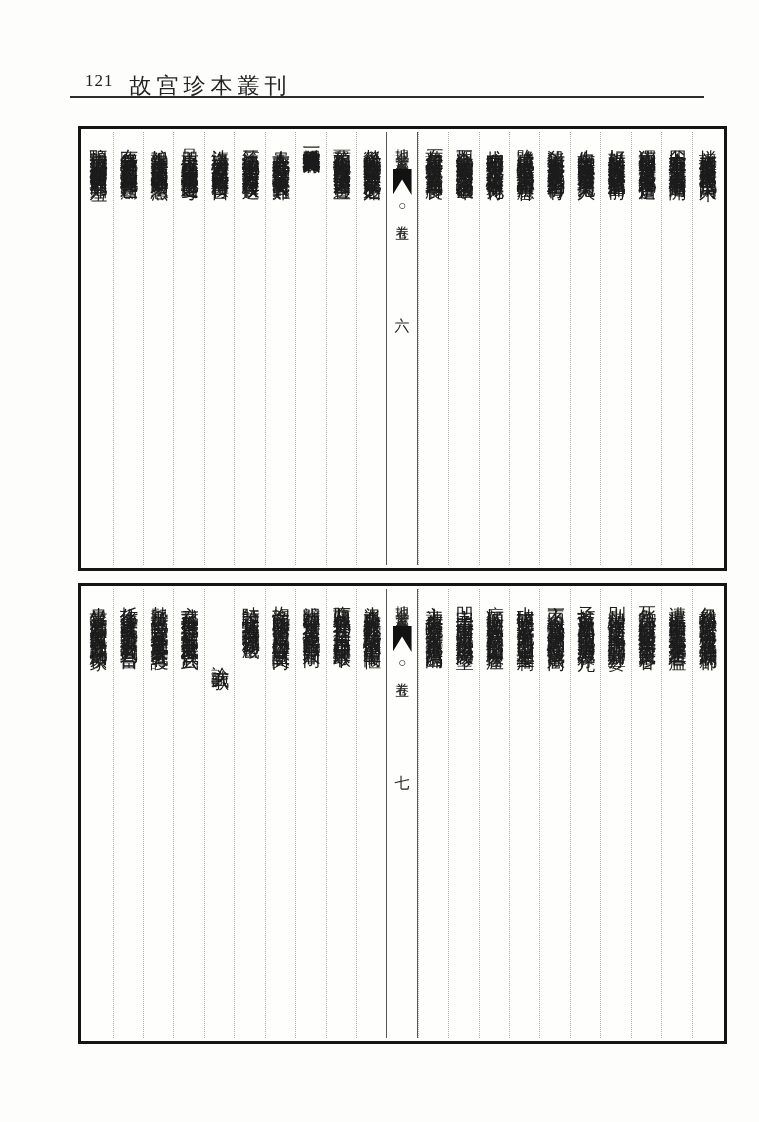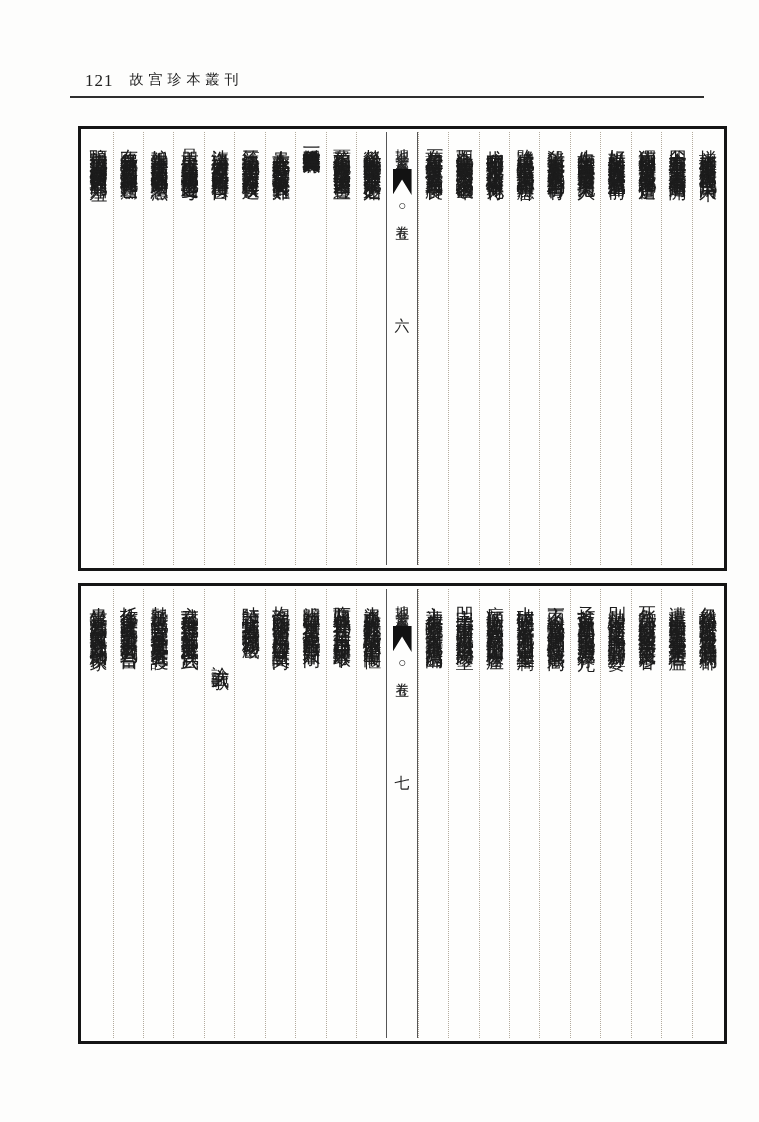--- a/index.html
+++ b/index.html
@@ -7,21 +7,21 @@
     position:relative;width:759px;height:1122px;background:#fdfdfc;
     font-family:"Liberation Serif","DejaVu Serif",serif;color:#1c1c1c;
     overflow:hidden;
   }
   .page-header{
     position:absolute;left:85px;top:71px;height:22px;
     display:flex;align-items:flex-start;gap:16px;
     font-size:17px;color:#222;
   }
   .page-number{font-family:"Liberation Serif","DejaVu Serif",serif;letter-spacing:1px;}
-  .series-title{letter-spacing:5px;font-size:14px;}
+  .series-title{letter-spacing:5px;font-size:22px;}
   .header-rule{
     position:absolute;left:70px;top:96px;width:634px;height:2px;background:#2e2e2e;
   }
   .block{
     position:absolute;left:78px;width:649px;box-sizing:border-box;
     border:3px solid #151515;background:#fefefd;
     display:flex;flex-direction:row-reverse;
     padding:3px 2px;
   }
   #top-block{top:126px;height:445px;}

